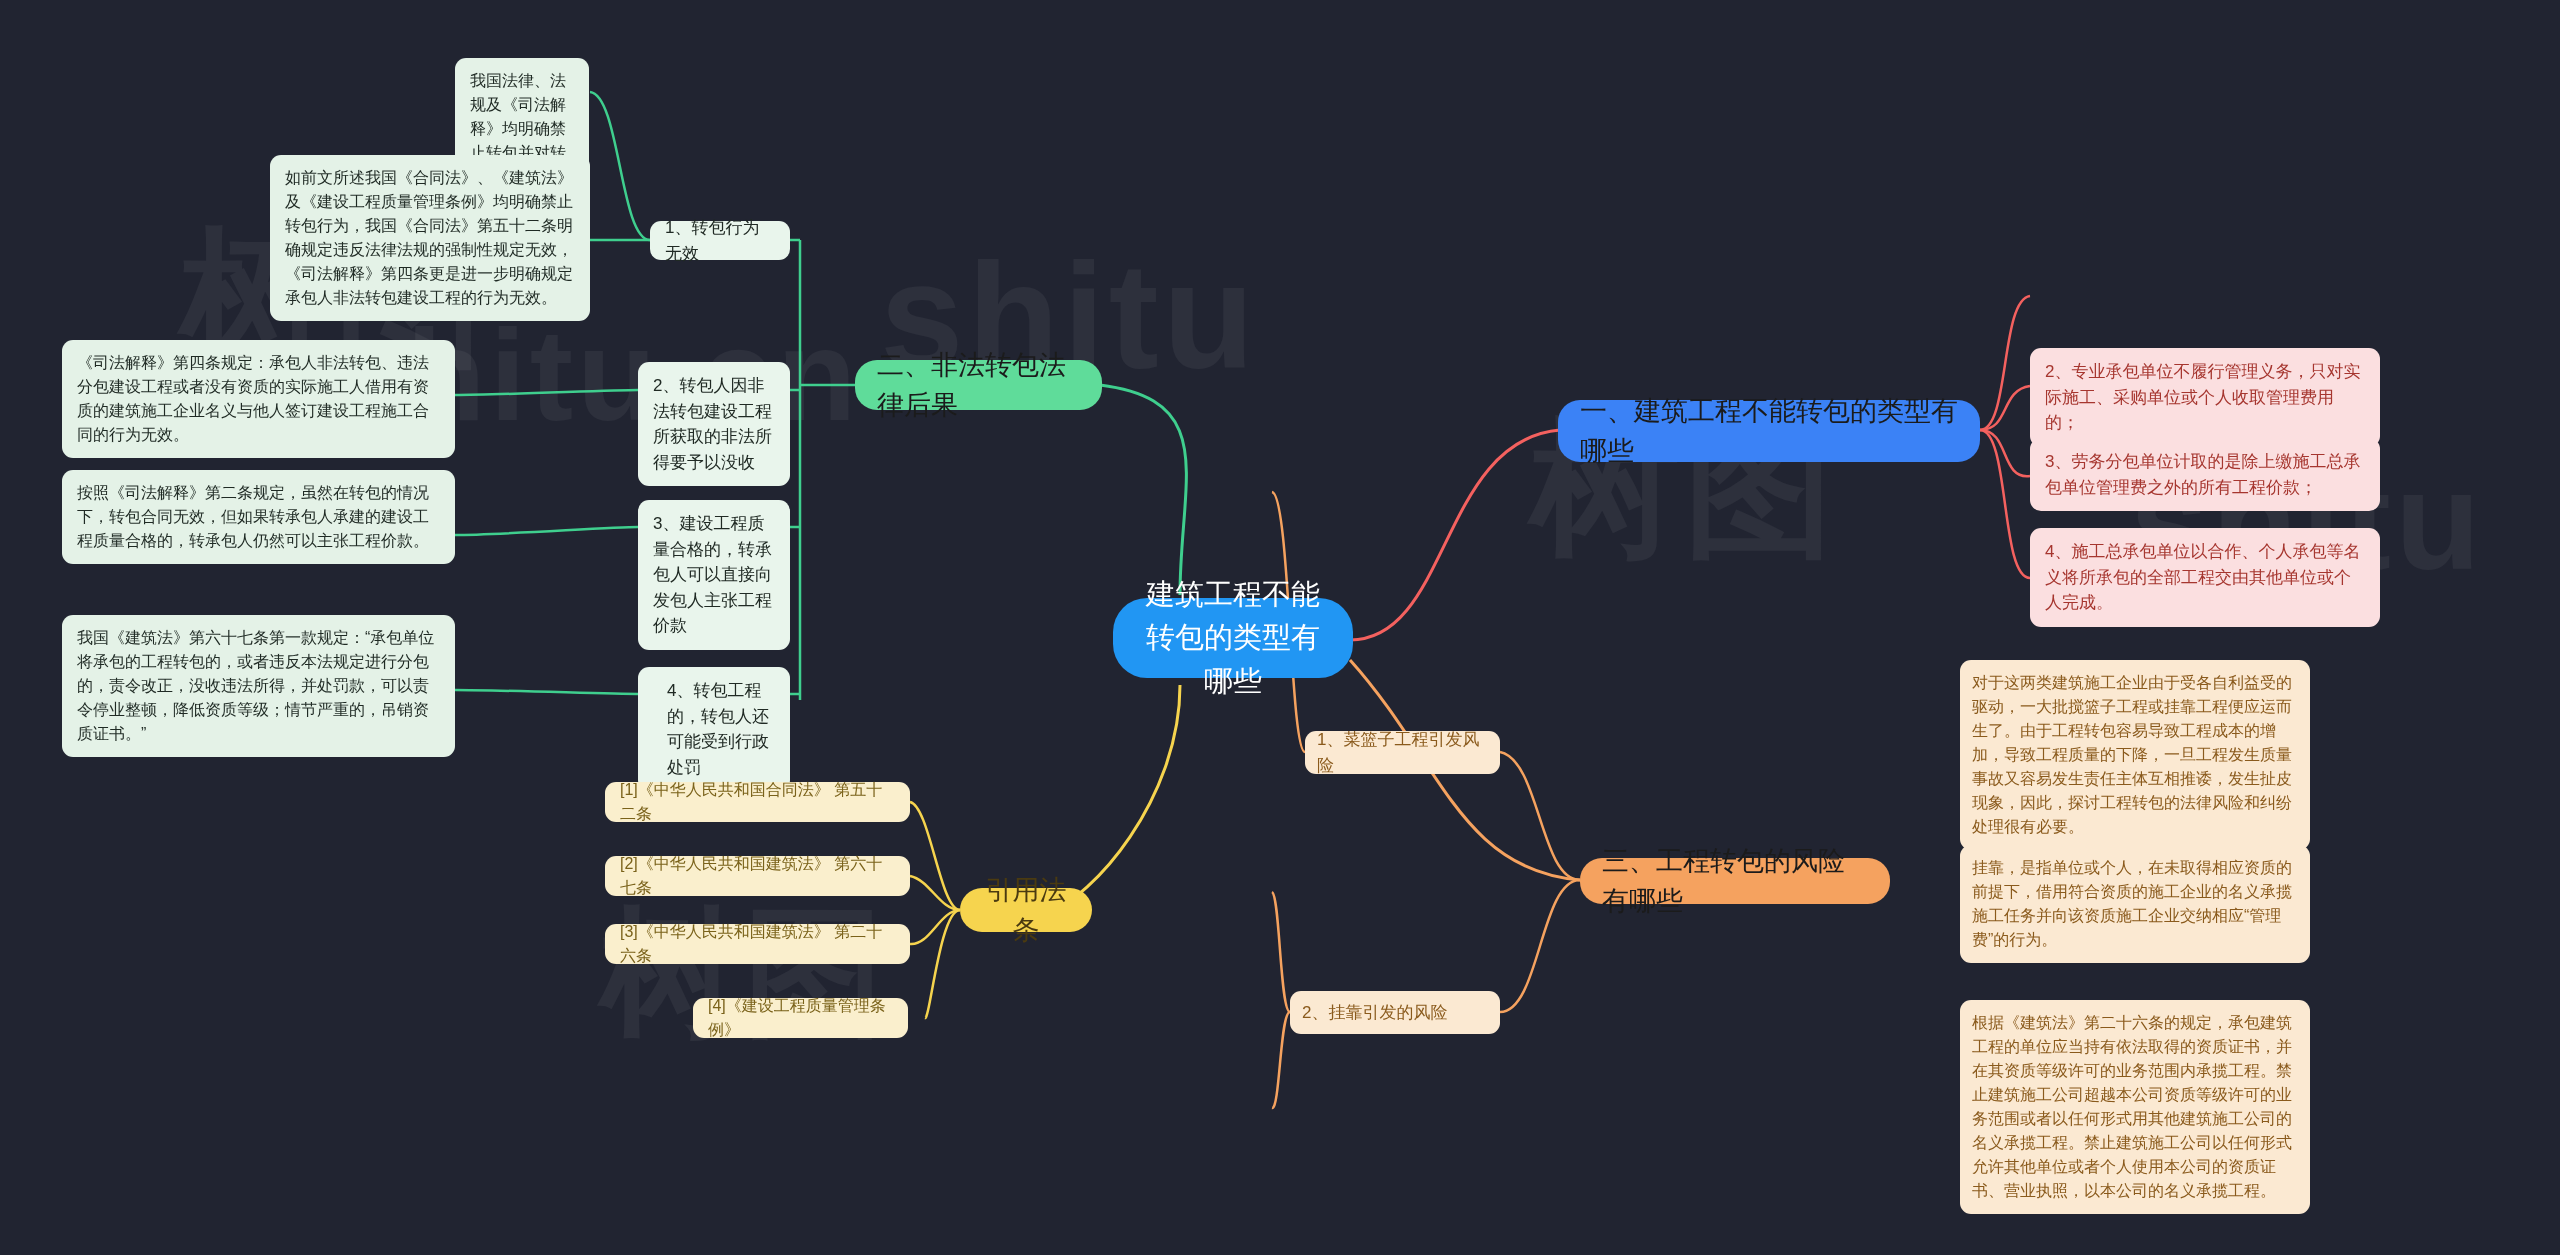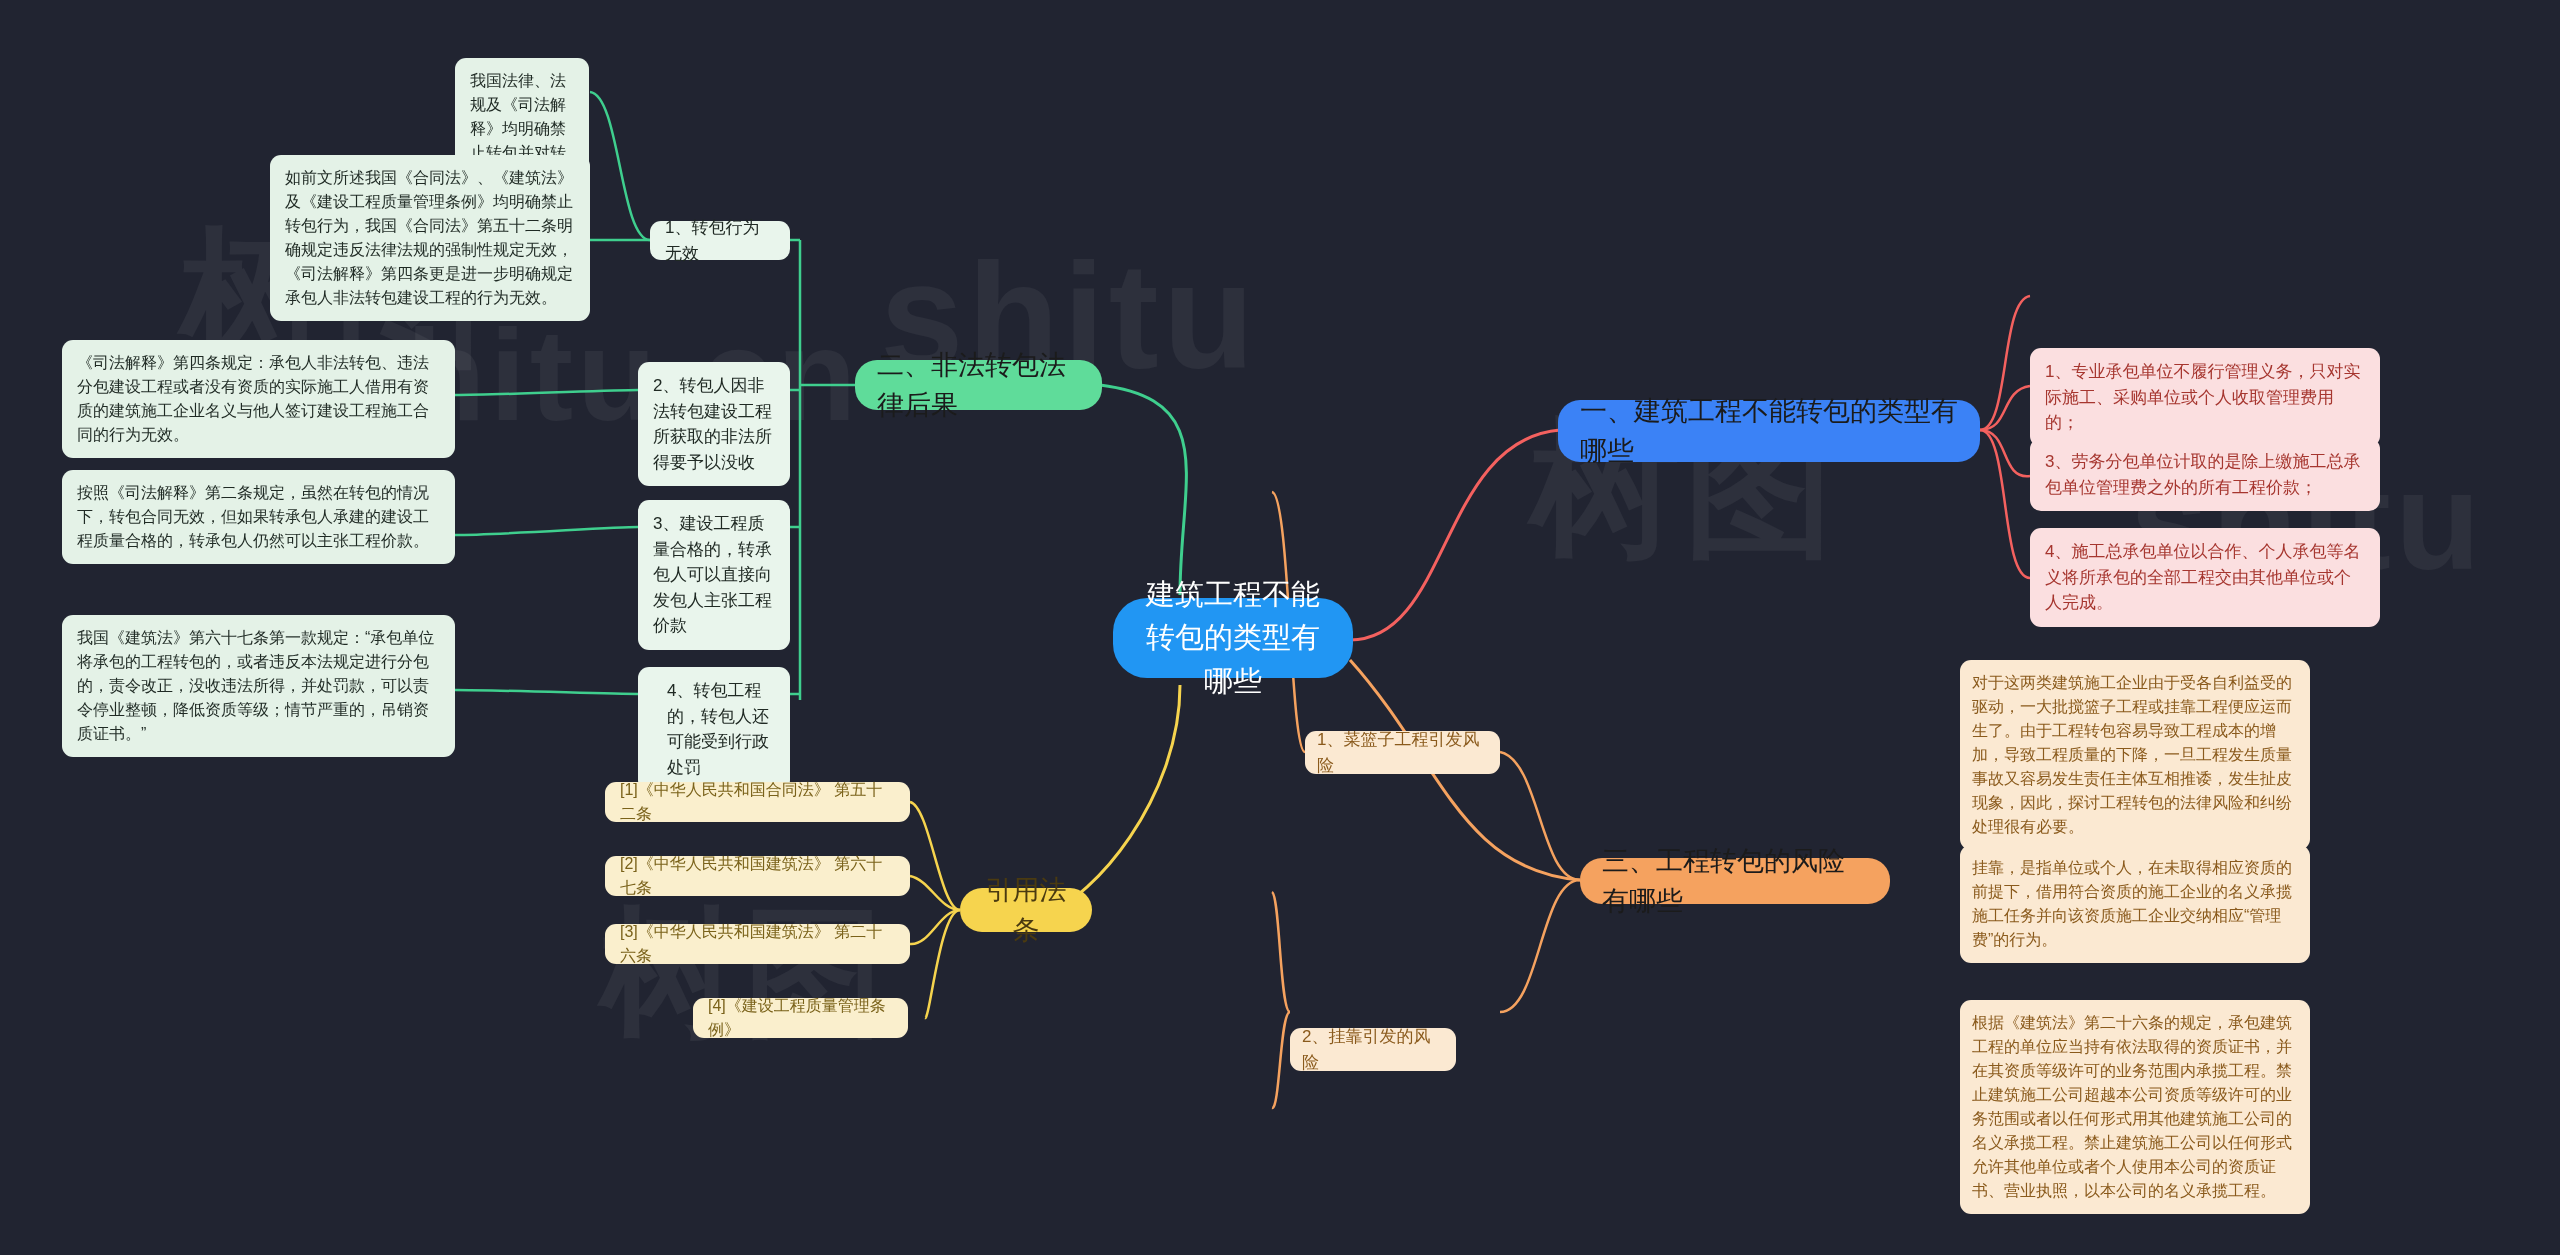--- a/index.html
+++ b/index.html
@@ -95,21 +95,21 @@
 
   <div class="node root" style="left:1113px;top:598px;width:240px;height:80px;">
     <span>建筑工程不能转包的类型有哪些</span>
   </div>
 
   <div class="node topic topic-red" style="left:1558px;top:400px;width:422px;height:62px;">
     <span>一、建筑工程不能转包的类型有哪些</span>
   </div>
 
   <div class="node card card-pink" style="left:2030px;top:348px;width:350px;">
-    <span>1、专业承包单位不履行管理义务，只对实际施工、采购单位或个人收取管理费用的；</span>
+    <span>2、专业承包单位不履行管理义务，只对实际施工、采购单位或个人收取管理费用的；</span>
   </div>
   <div class="node card card-pink" style="left:2030px;top:438px;width:350px;">
     <span>3、劳务分包单位计取的是除上缴施工总承包单位管理费之外的所有工程价款；</span>
   </div>
   <div class="node card card-pink" style="left:2030px;top:528px;width:350px;">
     <span>4、施工总承包单位以合作、个人承包等名义将所承包的全部工程交由其他单位或个人完成。</span>
   </div>
 
   <div class="node topic topic-green" style="left:855px;top:360px;width:247px;height:50px;">
     <span>二、非法转包法律后果</span>
@@ -144,21 +144,21 @@
     <span>我国《建筑法》第六十七条第一款规定：“承包单位将承包的工程转包的，或者违反本法规定进行分包的，责令改正，没收违法所得，并处罚款，可以责令停业整顿，降低资质等级；情节严重的，吊销资质证书。”</span>
   </div>
 
   <div class="node topic topic-orange" style="left:1580px;top:858px;width:310px;height:46px;">
     <span>三、工程转包的风险有哪些</span>
   </div>
 
   <div class="node card card-orange" style="left:1305px;top:731px;width:195px;height:43px;">
     <span>1、菜篮子工程引发风险</span>
   </div>
-  <div class="node card card-orange" style="left:1290px;top:991px;width:166px;height:43px;margin-top:37px;">
+  <div class="node card card-orange" style="left:1290px;top:991px;width:210px;height:43px;">
     <span>2、挂靠引发的风险</span>
   </div>
 
   <div class="node card card-orange tiny" style="left:1960px;top:660px;width:350px;">
     <span>对于这两类建筑施工企业由于受各自利益受的驱动，一大批搅篮子工程或挂靠工程便应运而生了。由于工程转包容易导致工程成本的增加，导致工程质量的下降，一旦工程发生质量事故又容易发生责任主体互相推诿，发生扯皮现象，因此，探讨工程转包的法律风险和纠纷处理很有必要。</span>
   </div>
   <div class="node card card-orange tiny" style="left:1960px;top:845px;width:350px;">
     <span>挂靠，是指单位或个人，在未取得相应资质的前提下，借用符合资质的施工企业的名义承揽施工任务并向该资质施工企业交纳相应“管理费”的行为。</span>
   </div>
   <div class="node card card-orange tiny" style="left:1960px;top:1000px;width:350px;">

